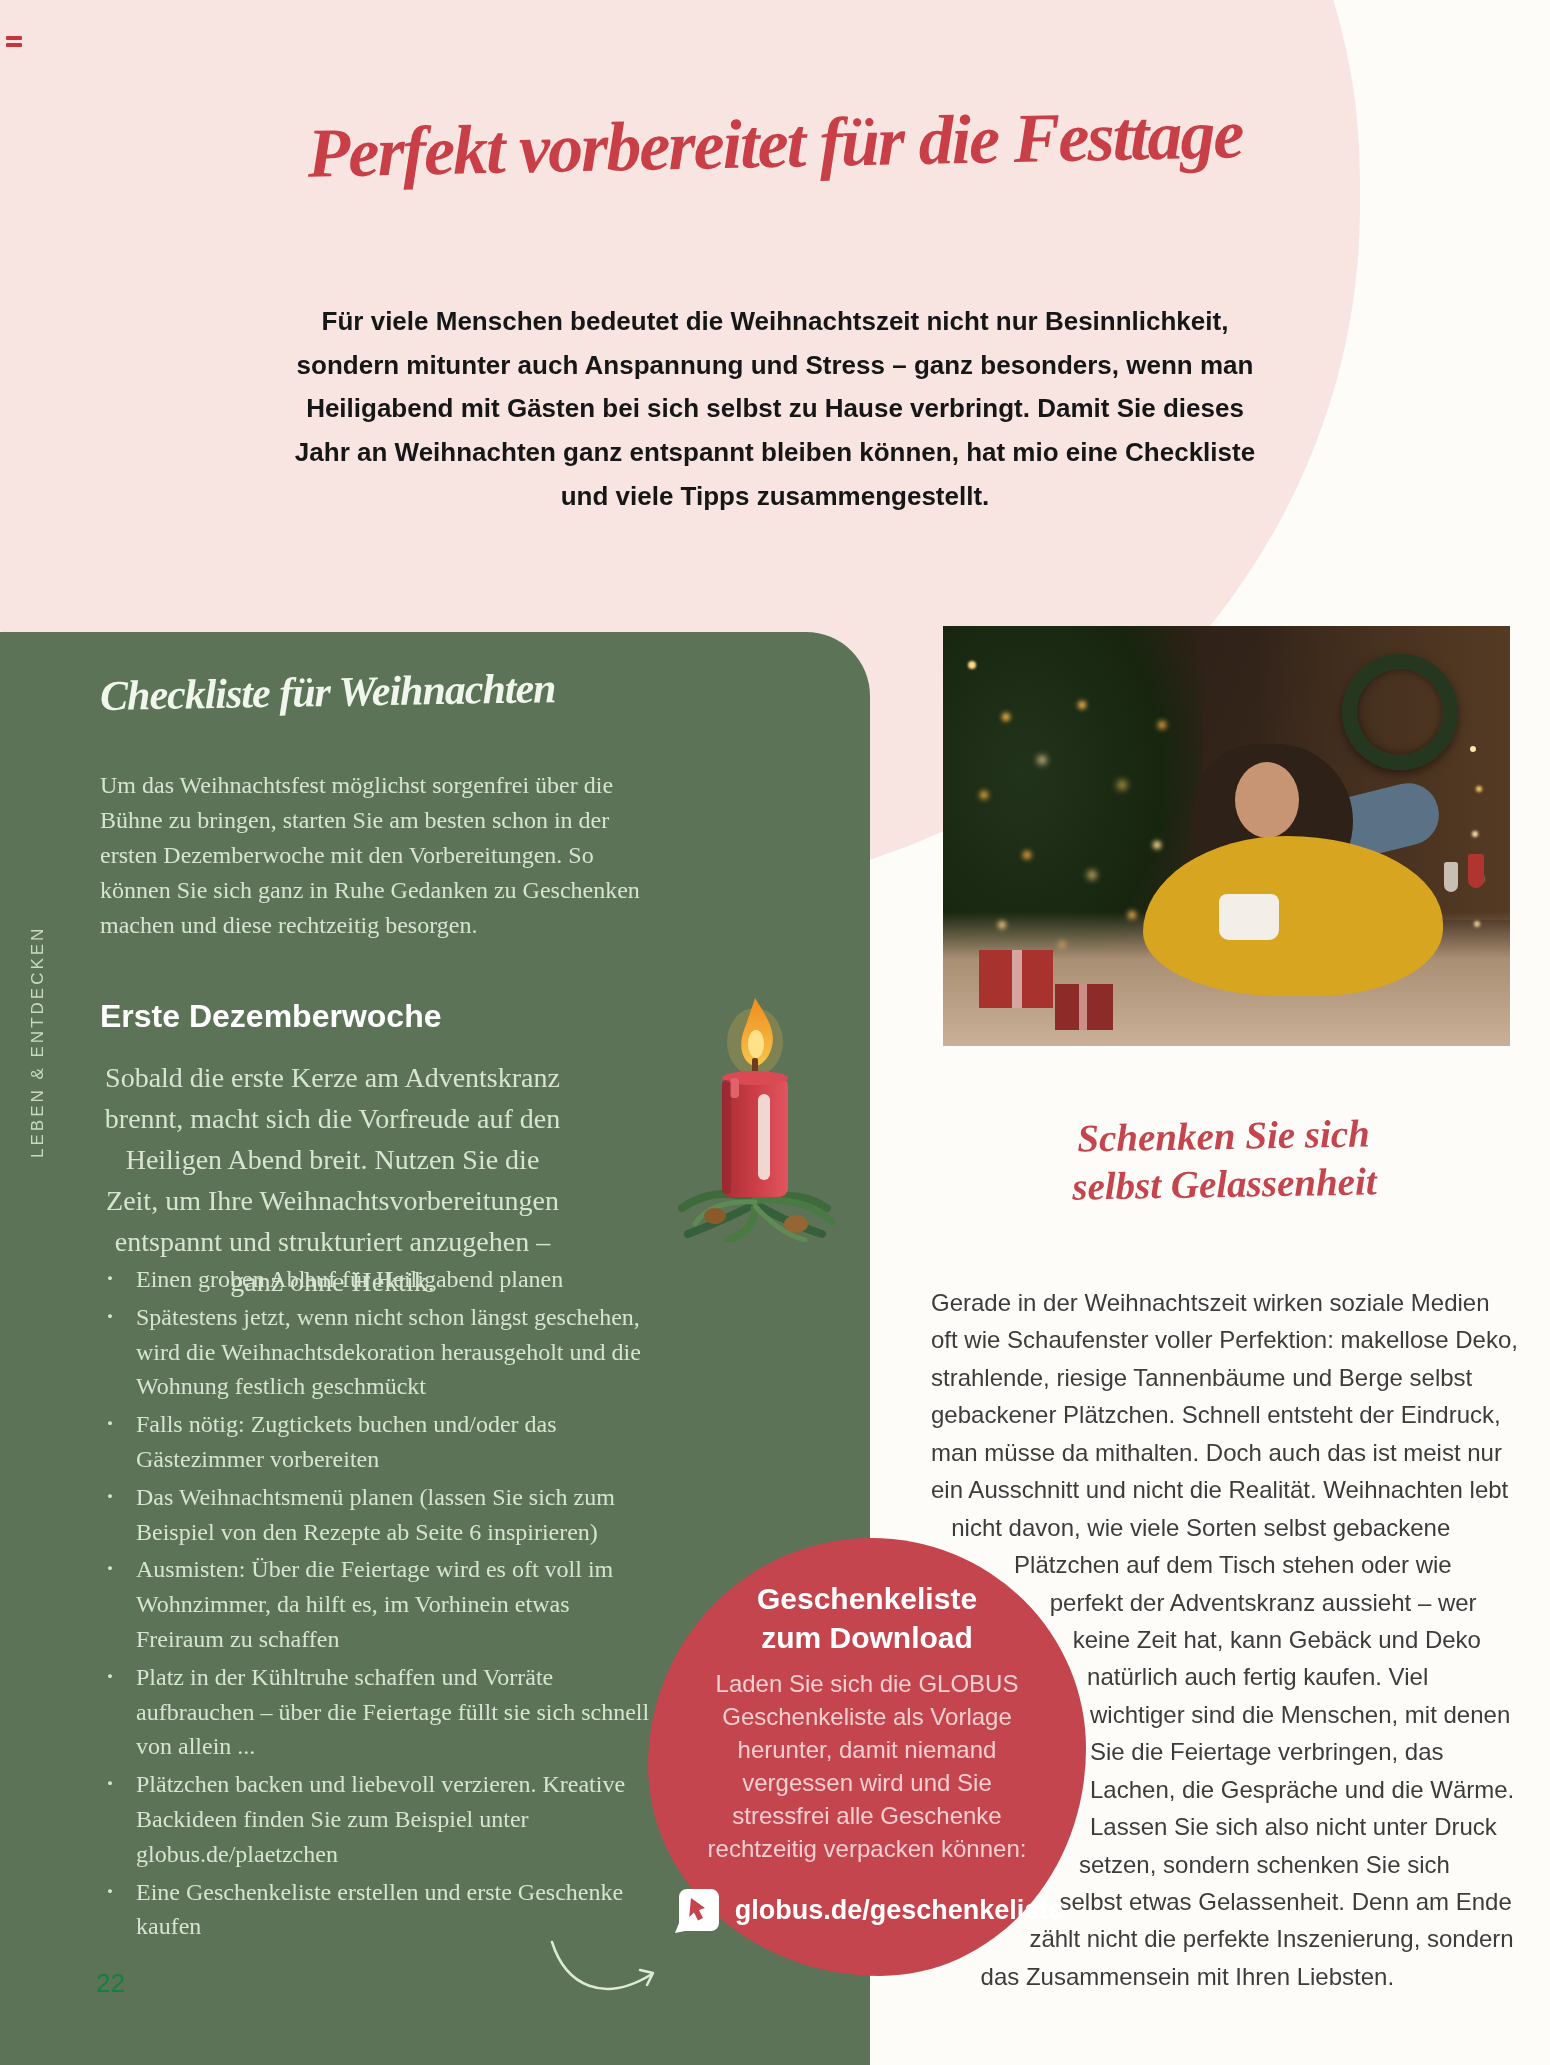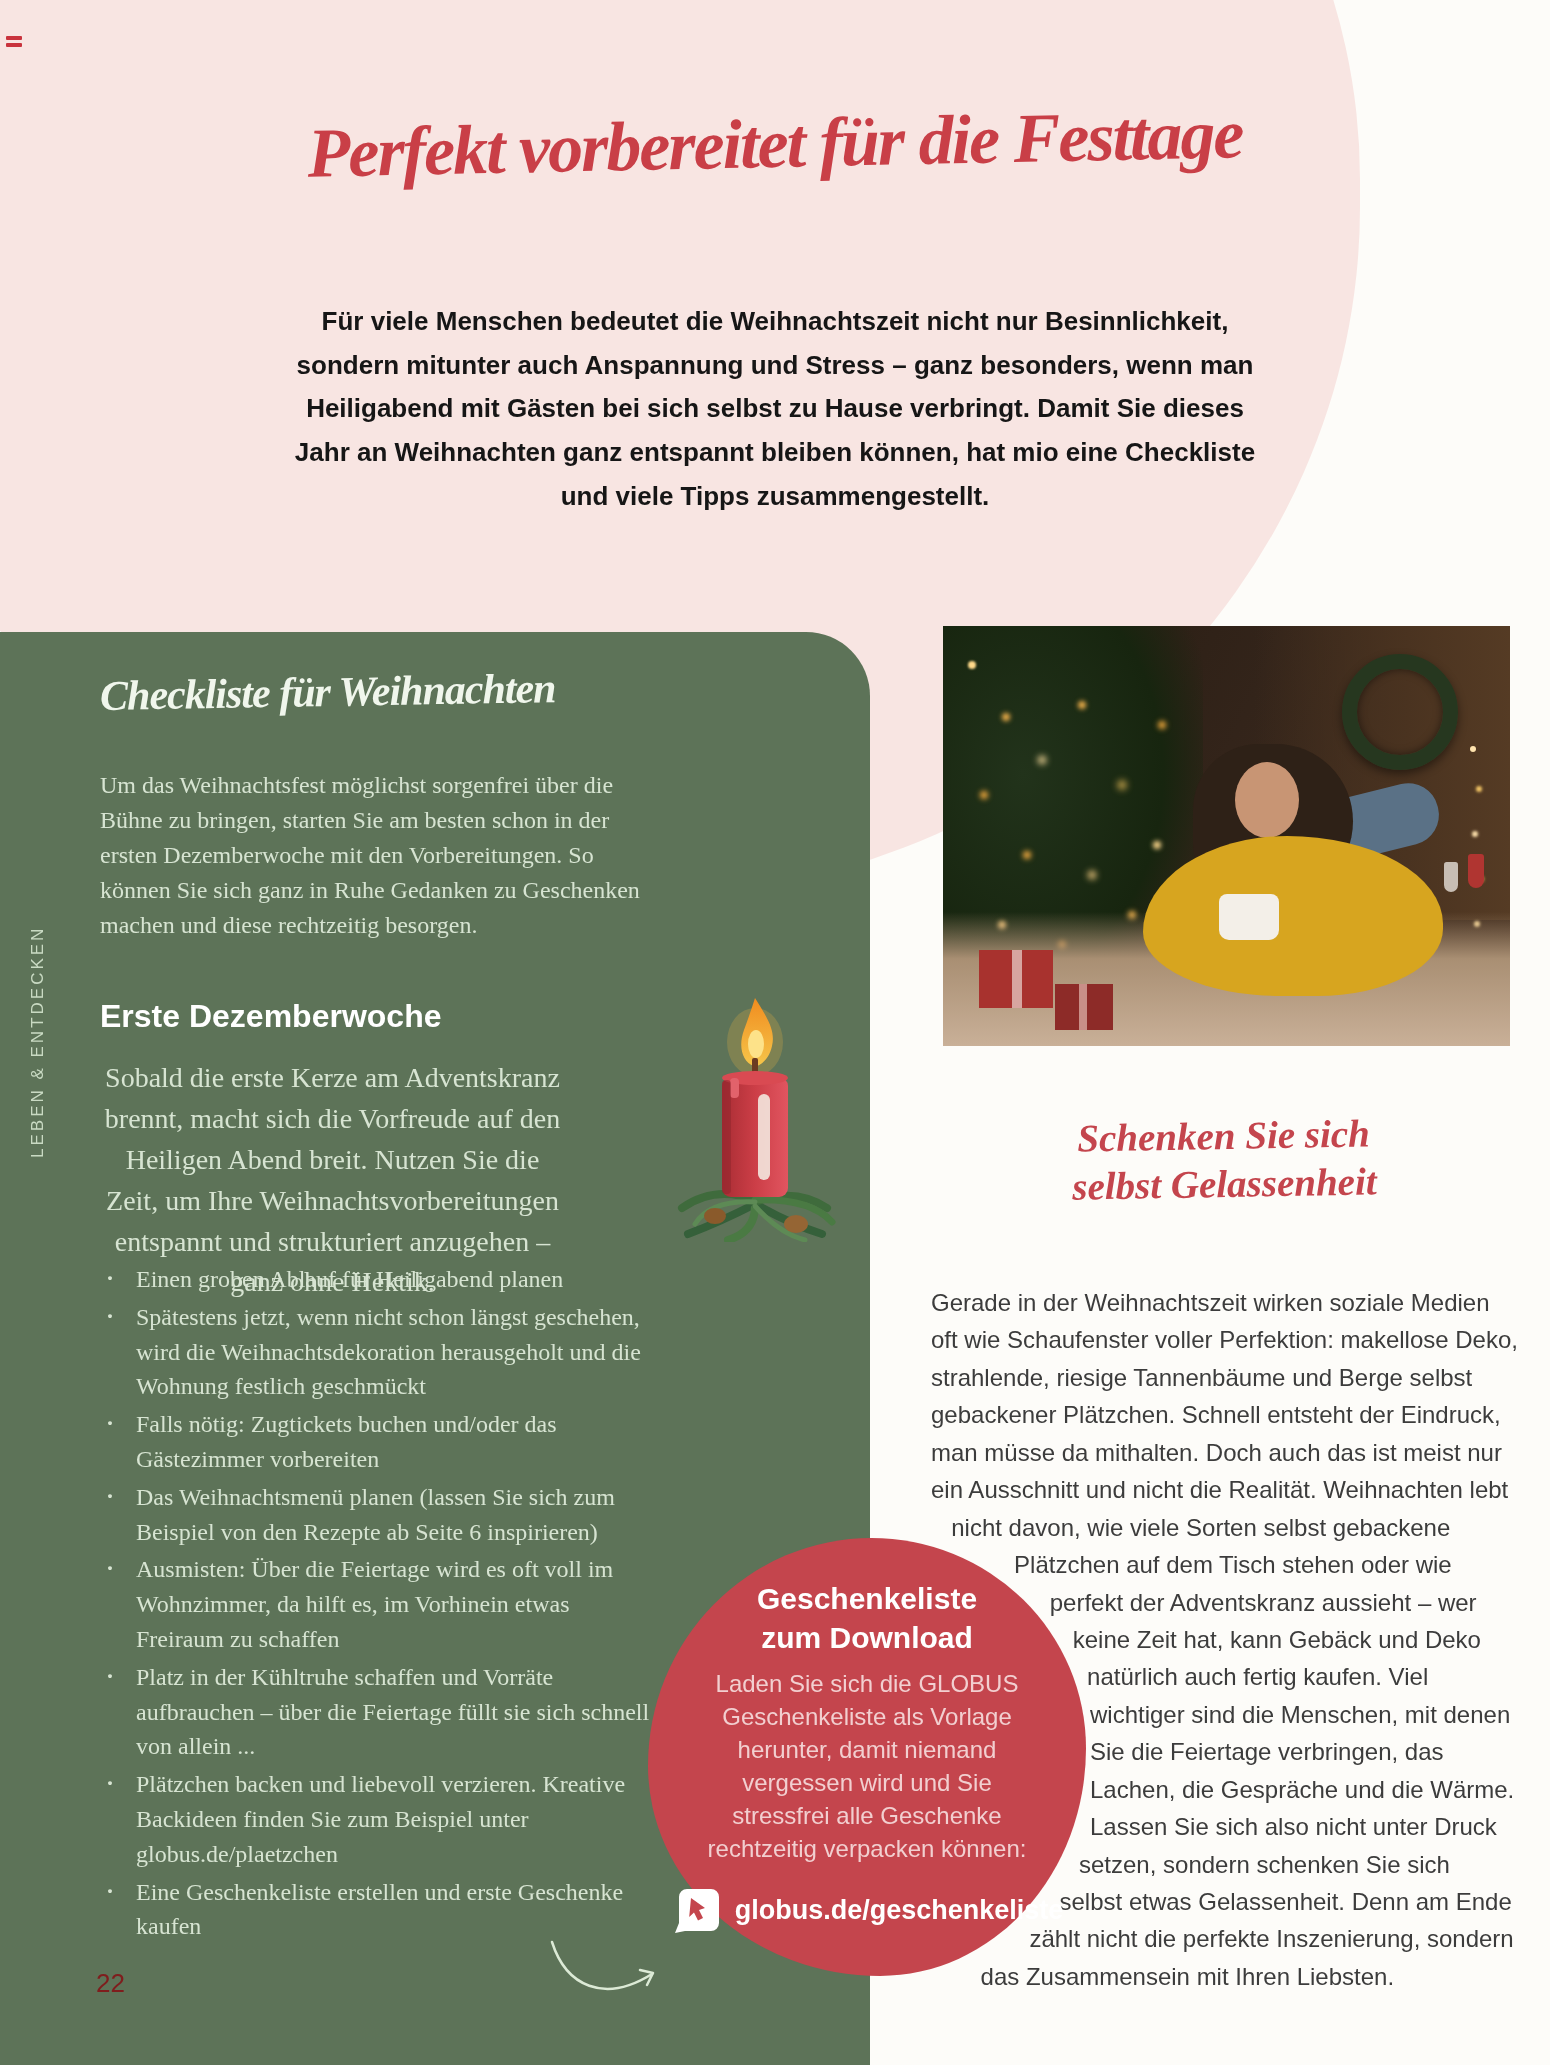--- a/index.html
+++ b/index.html
@@ -99,21 +99,21 @@
     border-radius:51% 49% 47% 53%/52% 48% 52% 48%;z-index:5;
     display:flex;flex-direction:column;align-items:center;justify-content:center;text-align:center;
     padding:0 6px;box-sizing:border-box;}
   .dl-title{font-size:30px;font-weight:bold;color:#ffffff;line-height:1.3;}
   .dl-body{margin-top:10px;width:352px;font-size:24px;line-height:1.38;color:#f2cfd0;}
   .dl-link{margin-top:20px;display:flex;align-items:center;gap:14px;text-align:right;}
   .dl-link .url{font-size:27px;font-weight:bold;color:#ffffff;}
 
   
   .swoosh{position:absolute;left:548px;top:1930px;width:120px;height:90px;}
-  .pagenum{position:absolute;left:96px;top:1968px;font-size:26px;color:#7f1d1d;}
+  .pagenum{position:absolute;left:96px;top:1968px;font-size:26px;color:#15803d;}
 </style>
 </head>
 <body>
 
 <div class="page">
 
   <div class="blob"></div>
 
   <div class="corner-mark">
     <span></span>

